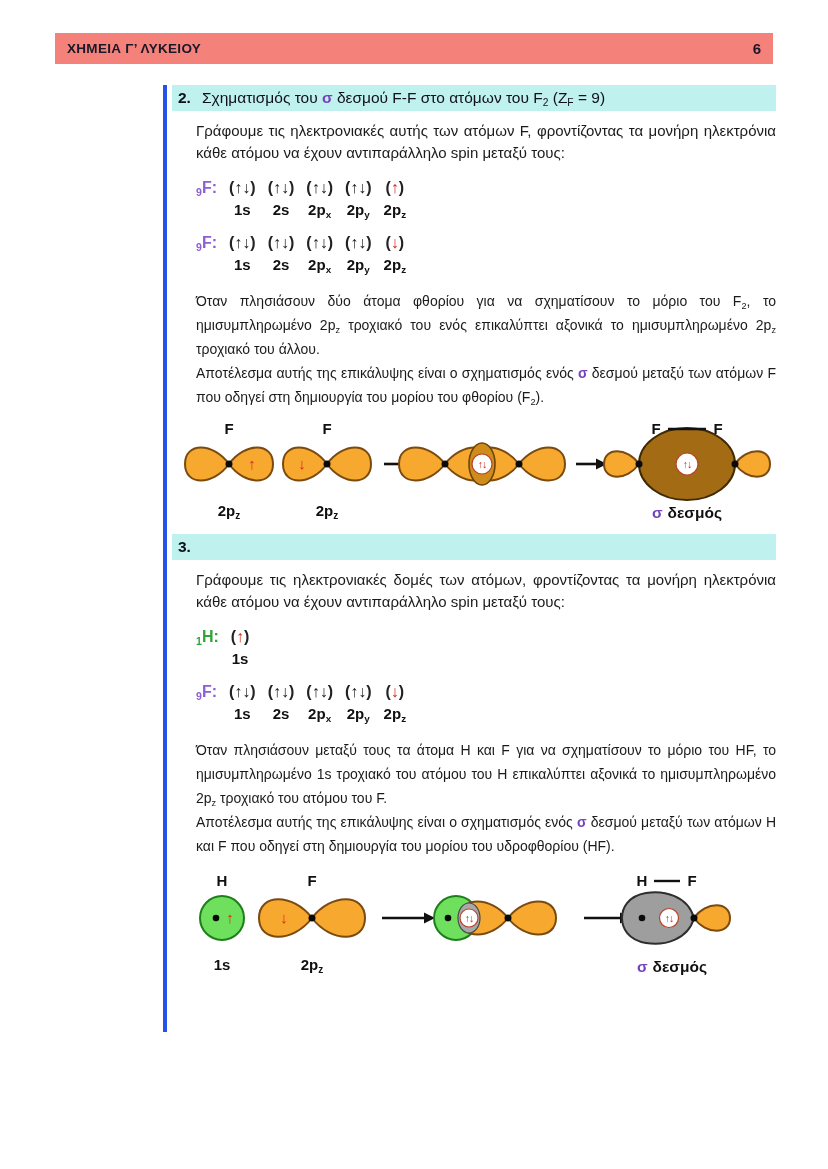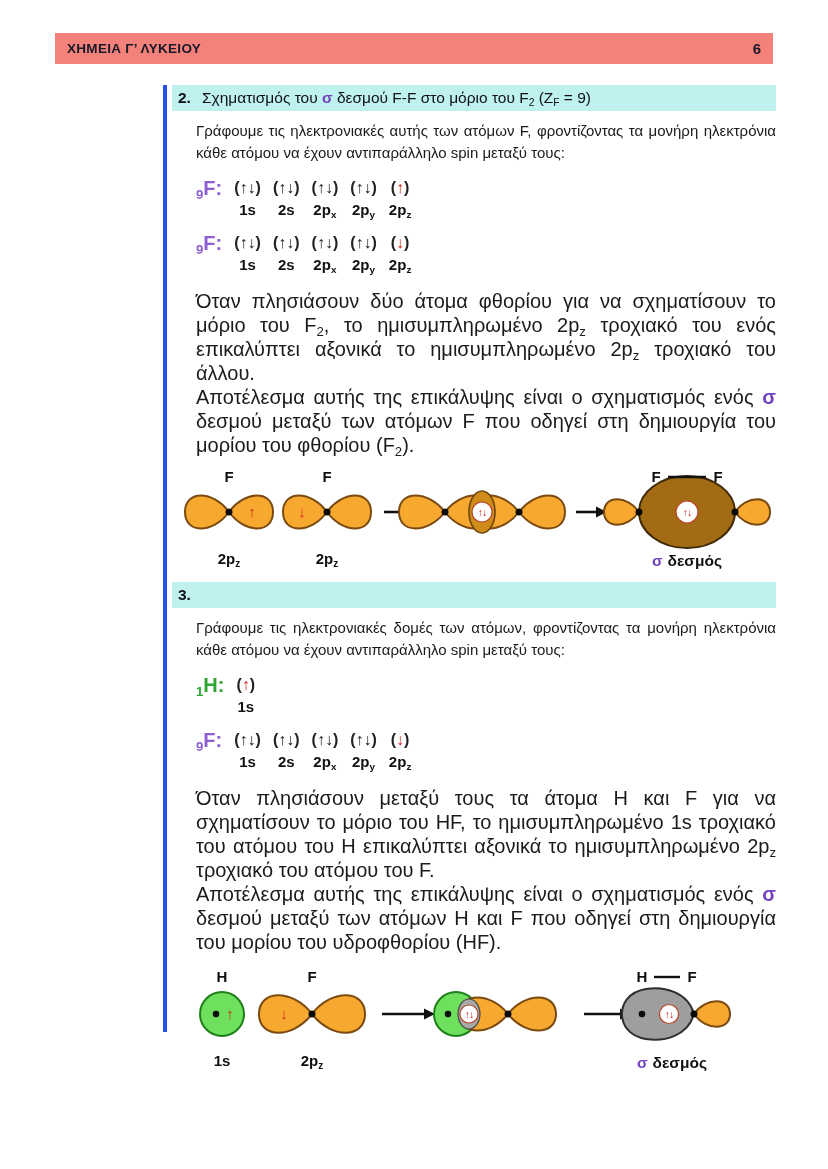--- a/index.html
+++ b/index.html
@@ -26,25 +26,25 @@
   .b{font-weight:400;}
   .sigma{color:#7343bd;font-weight:700;}
   .purple{color:#8d5fd3;}
   .green{color:#2fa536;}
   .red{color:#d42b1e;}
   sub{font-size:66%;line-height:0;vertical-align:baseline;position:relative;top:.28em;}
 
   .body-text{margin:9px 0 0 24px;width:580px;box-sizing:border-box;
              font-size:15px;line-height:22px;text-align:justify;color:#1b1b1b;}
   .body-big{margin:8px 0 0 24px;width:580px;box-sizing:border-box;
-            font-size:20px;line-height:24px;text-align:justify;color:#1b1b1b;}
+            font-size:14px;line-height:24px;text-align:justify;color:#1b1b1b;}
   .nogap{margin-top:0;}
 
   .cfgrow{display:flex;align-items:flex-start;gap:12px;margin:13px 0 0 24px;}
-  .atom{font-size:20px;font-weight:700;line-height:22px;flex:none;}
+  .atom{font-size:16px;font-weight:700;line-height:22px;flex:none;}
   .ocell{display:inline-flex;flex-direction:column;align-items:center;}
   .arrows{font-size:16px;font-weight:600;line-height:22px;color:#222;}
   .olabel{font-size:15px;font-weight:700;line-height:18px;margin-top:2px;color:#111;}
 
   .diag{display:block;margin:9px 0 0 0;}
 
   
   .sl{font-family:"Liberation Sans",sans-serif;font-size:15px;font-weight:700;fill:#101010;text-anchor:middle;}
   .ssub{font-size:10px;}
   .sar{font-family:"Liberation Sans",sans-serif;font-size:15px;font-weight:700;fill:#d42b1e;text-anchor:middle;}
@@ -73,21 +73,21 @@
     <span class="t">ΧΗΜΕΙΑ Γ’ ΛΥΚΕΙΟΥ</span>
     <span class="n">6</span>
   </div>
 
   <div class="vline"></div>
 
   <div class="content">
 
     <div class="sec-heading">
       <span class="sec-num">2.</span>
-      <span class="sec-title"><span class="b">Σχηματισμός του </span><span class="sigma">σ</span><span class="b"> δεσμού F-F στο μόριο του </span><span class="b">F</span><sub class="b">2</sub><span> (</span><span>Z</span><sub>F</sub><span> = 9)</span></span>
+      <span class="sec-title"><span class="b">Σχηματισμός του </span><span class="sigma">σ</span><span class="b"> δεσμού F-F στο ατόμων του </span><span class="b">F</span><sub class="b">2</sub><span> (</span><span>Z</span><sub>F</sub><span> = 9)</span></span>
     </div>
 
     <p class="body-text"><span>Γράφουμε τις ηλεκτρονιακές αυτής των ατόμων </span><span class="b">F</span><span>, φροντίζοντας τα μονήρη ηλεκτρόνια κάθε ατόμου να έχουν αντιπαράλληλο spin μεταξύ τους:</span></p>
 
     <div class="cfgrow">
         <span class="atom purple"><sub>9</sub>F:</span>
         <span class="ocell">
           <span class="arrows">(<span>↑↓</span>)</span>
           <span class="olabel">1s</span>
         </span>

